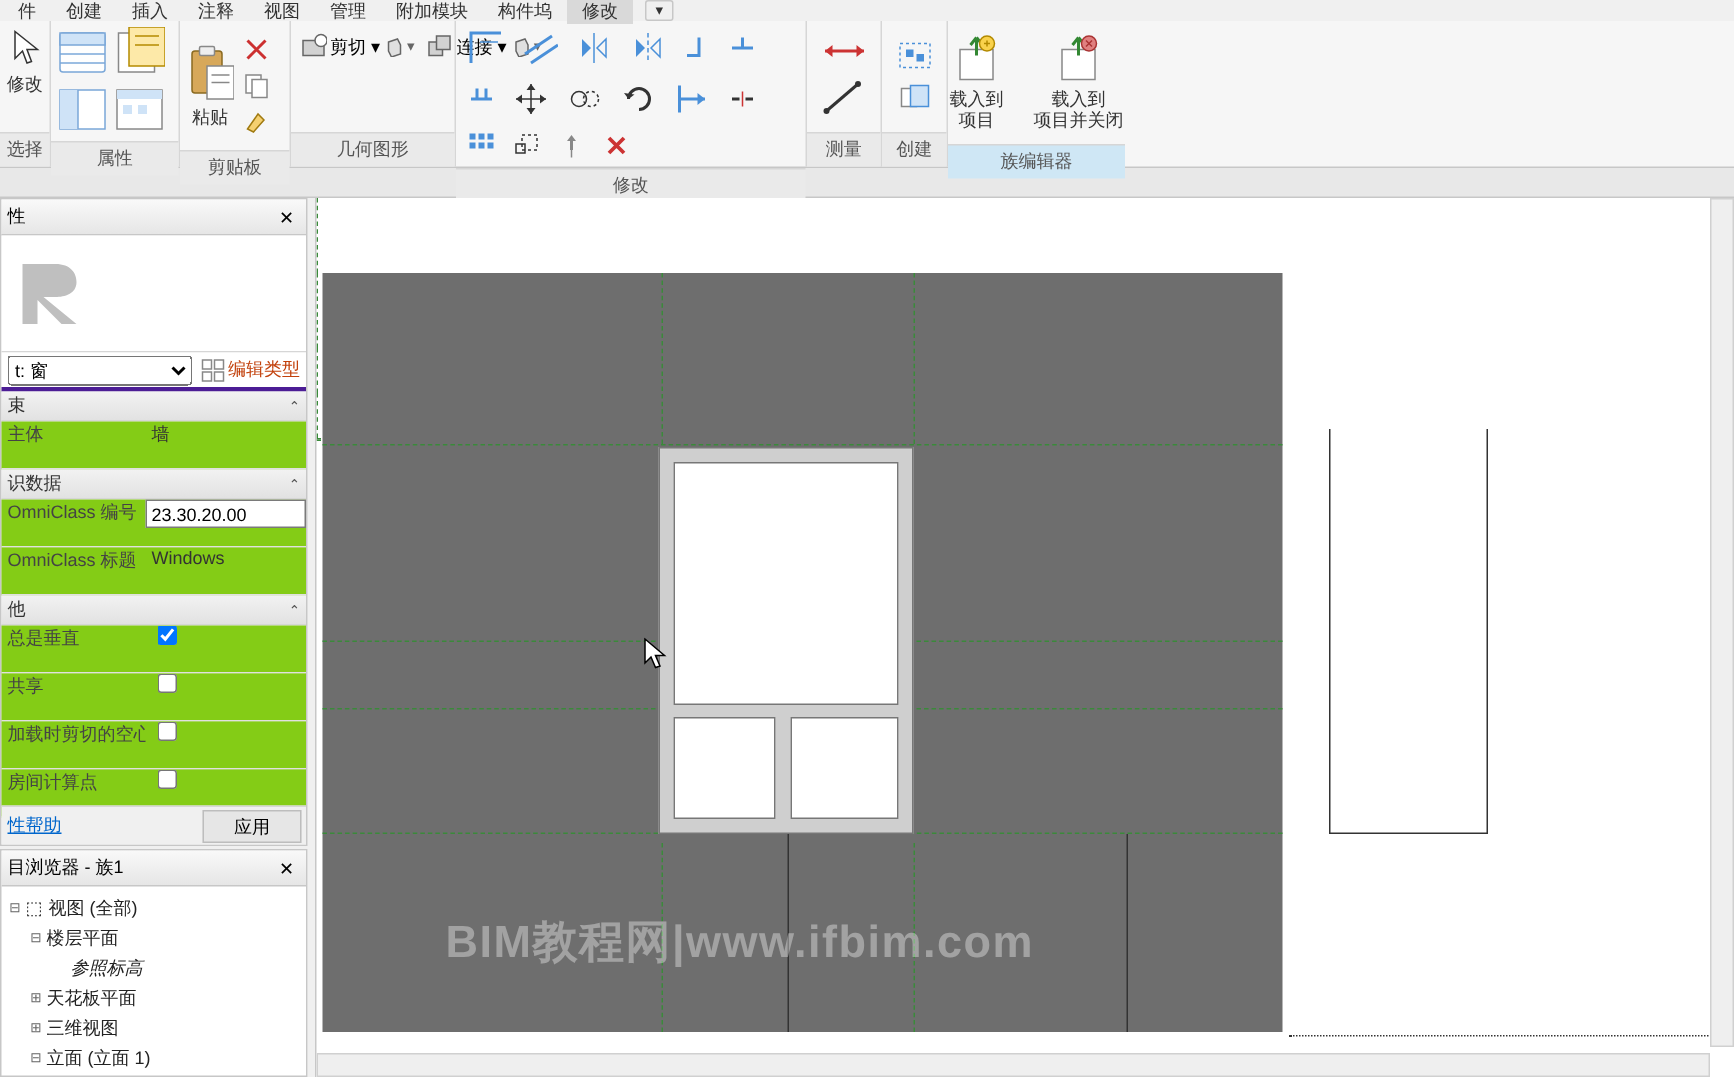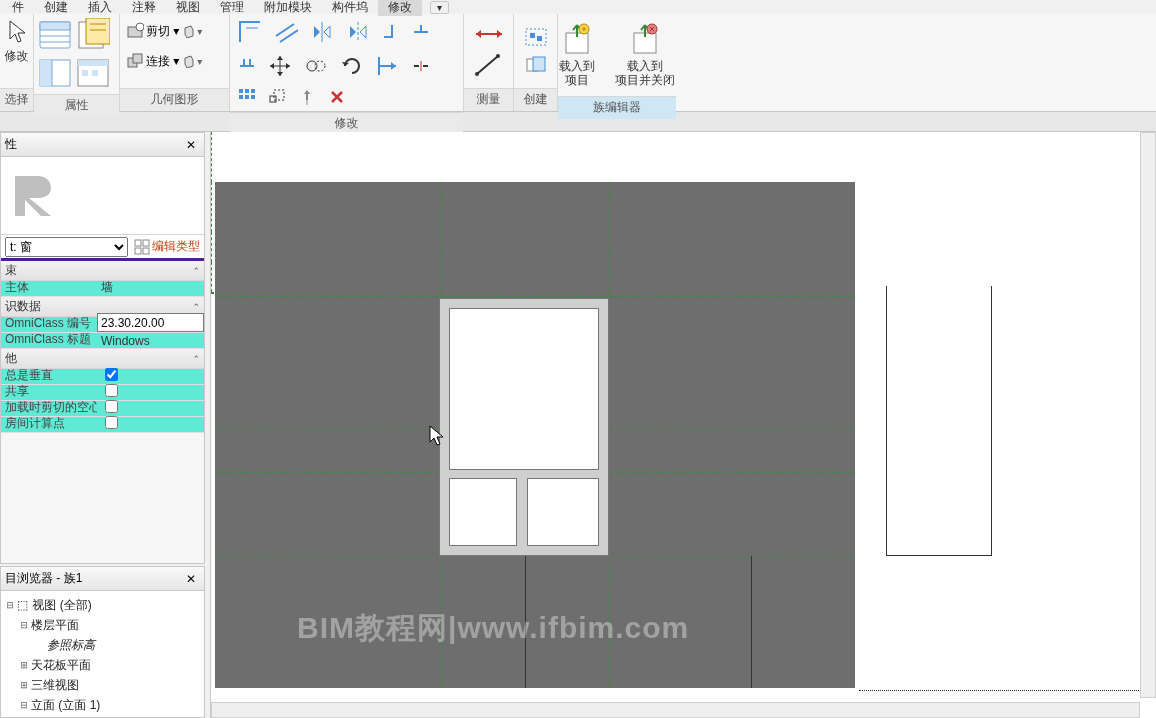--- a/index.html
+++ b/index.html
@@ -27,21 +27,21 @@
   .props-panel { position: absolute; left: 0; top: 132px; width: 205px; height: 432px; background: #f6f6f6; border: 1px solid #c7c7c7; }
   .panel-title { height: 24px; background: linear-gradient(#f9f9f9,#e6e6e6); border-bottom: 1px solid #c7c7c7; display: flex; align-items: center; justify-content: space-between; padding: 0 4px; }
   .close-x { width: 18px; height: 18px; text-align: center; line-height: 16px; border: 1px solid transparent; cursor: default; }
   .type-head { height: 78px; display: flex; align-items: center; padding: 6px; gap: 8px; border-bottom: 1px solid #d6d6d6; background: #fff; }
   .type-head svg { flex: 0 0 auto; }
   .type-row { height: 26px; display: flex; align-items: center; padding: 0 4px; border-bottom: 3px solid #4c1d95; background: #fff; }
   .type-row select { flex: 1; height: 20px; font-size: 12px; }
   .edit-type { margin-left: 6px; color: #c2410c; display: flex; align-items: center; gap: 2px; }
   .prop-sect { height: 20px; background: linear-gradient(#f2f2f2,#e2e2e2); color: #333; font-weight: 400; display: flex; align-items: center; justify-content: space-between; padding: 0 4px; border-bottom: 1px solid #d6d6d6; }
   .chev { font-size: 9px; color: #555; }
-  .prop-row { height: 16px; display: flex; align-items: flex-end; border-bottom: 1px solid #e0e0e0; background: #5eead4; }
+  .prop-row { height: 32px; display: flex; align-items: flex-start; border-bottom: 1px solid #e0e0e0; background: #84cc16; }
   .prop-row .k { width: 96px; padding-left: 4px; color: #444; white-space: nowrap; overflow: hidden; }
   .prop-row .v { flex: 1; padding-left: 4px; color: #333; }
   .prop-row input[type=checkbox] { margin-left: 4px; }
   .prop-row.input .v { padding: 0; }
   .prop-row.input input[type=text] { width: 100%; height: 19px; border: 1px solid #7a7a7a; padding: 0 3px; font-size: 12px; }
   .apply-bar { position: absolute; left: 0; bottom: 0; width: 100%; height: 26px; display: flex; align-items: center; border-top: 1px solid #d6d6d6; background: #f0f0f0; }
   .apply-bar a { color: #0066cc; text-decoration: underline; padding-left: 4px; flex: 1; }
   .apply-btn { width: 66px; height: 22px; margin-right: 3px; background: #e6e6e6; border: 1px solid #bdbdbd; text-align: center; line-height: 20px; }
 
   
@@ -122,23 +122,50 @@
       <svg width="34" height="34">
           <rect x="2" y="4" width="30" height="26" fill="#fff" stroke="#888"></rect>
           <rect x="2" y="4" width="30" height="6" fill="#cfe3f7"></rect>
           <rect x="6" y="14" width="6" height="6" fill="#cfe3f7"></rect>
           <rect x="16" y="14" width="6" height="6" fill="#cfe3f7"></rect>
         </svg>
     </div>
     <div class="rlabel">属性</div>
   </div>
 
+  <div class="rgroup" style="width:74px">
+    <div class="rbody" style="padding:4px 4px">
+      <div class="rbtn" style="padding:0">
+        <svg width="32" height="40">
+            <rect x="4" y="6" width="20" height="28" fill="#d7a85a" stroke="#8a6a20" rx="2"></rect>
+            <rect x="9" y="3" width="10" height="6" fill="#eee" stroke="#888" rx="1"></rect>
+            <rect x="14" y="16" width="18" height="22" fill="#fff" stroke="#888"></rect>
+            <line x1="17" y1="22" x2="29" y2="22" stroke="#888"></line>
+            <line x1="17" y1="27" x2="29" y2="27" stroke="#888"></line>
+          </svg>
+        <div class="rbtn-lbl">粘贴</div>
+      </div>
+      <div style="display:flex;flex-direction:column;gap:6px">
+        <svg width="18" height="18">
+            <path d="M3 3 L15 15 M15 3 L3 15" stroke="#cc3030" stroke-width="2" fill="none"></path>
+          </svg>
+        <svg width="18" height="18">
+            <rect x="2" y="2" width="10" height="12" fill="#fff" stroke="#888"></rect>
+            <rect x="6" y="5" width="10" height="12" fill="#fff" stroke="#888"></rect>
+          </svg>
+        <svg width="18" height="18">
+            <path d="M3 14 L10 4 L14 8 L7 16 Z" fill="#f5d070" stroke="#a07a10"></path>
+          </svg>
+      </div>
+    </div>
+    <div class="rlabel">剪贴板</div>
+  </div>
 
   <div class="rgroup" style="width:110px">
-    <div class="rbody" style="flex-direction:column;align-items:flex-start;padding:6px 6px;gap:8px">
+    <div class="rbody" style="flex-direction:row;align-items:flex-start;padding:6px 6px;gap:8px">
       <div class="srow">
         <svg width="18" height="18">
             <rect x="2" y="5" width="14" height="10" fill="#d2d2d2" stroke="#666"></rect>
             <circle cx="14" cy="5" r="4" fill="#fff" stroke="#666"></circle>
           </svg>
         <span>剪切 ▾</span>
         <svg width="14" height="14">
             <path d="M4 4 L10 2 L12 6 L12 12 L6 14 L4 10 Z" fill="#e0e0e0" stroke="#666"></path>
           </svg>
         <span style="font-size:10px;color:#666">▾</span>
@@ -346,20 +373,24 @@
     </div>
   <div class="prop-row">
       <div class="k">加载时剪切的空心</div>
       <div class="v"><input type="checkbox" style=""></div>
     </div>
   <div class="prop-row">
       <div class="k">房间计算点</div>
       <div class="v"><input type="checkbox" style=""></div>
     </div>
 
+  <div class="apply-bar">
+    <a href="#">性帮助</a>
+    <div class="apply-btn">应用</div>
+  </div>
 </div>
 
 <div class="browser-panel">
   <div class="panel-title">
     <span>目浏览器 - 族1</span>
     <span class="close-x">✕</span>
   </div>
   <div class="tree">
     <div class="tn">
         <span class="exp">⊟</span>

